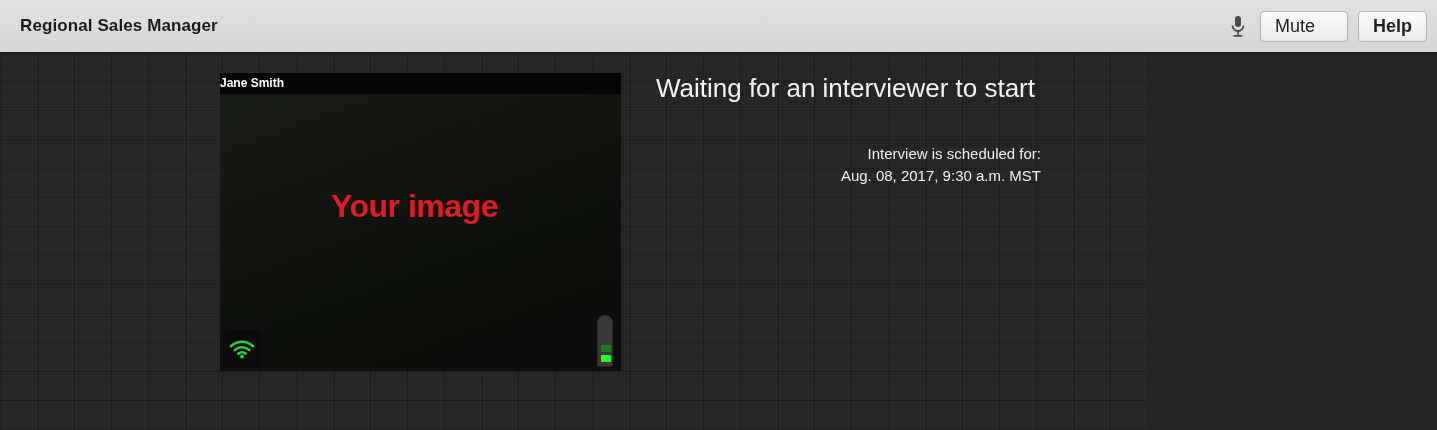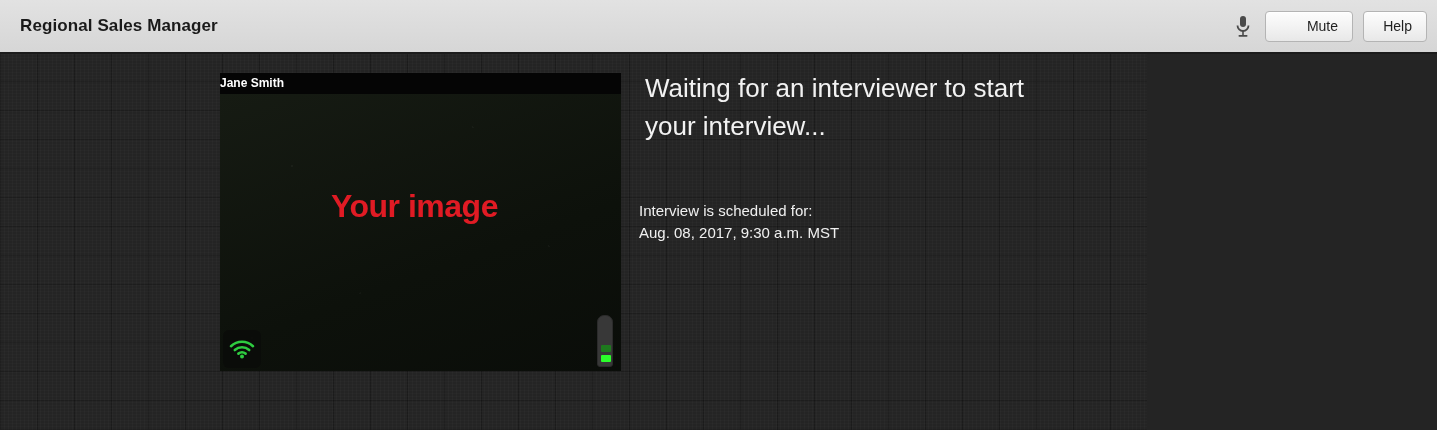--- a/index.html
+++ b/index.html
@@ -62,32 +62,32 @@
     margin-right: 2px;
   }
   .btn {
     min-width: 44px;
     height: 31px;
     padding: 0 14px;
     border: 1px solid #b4b4b4;
     border-radius: 4px;
     background: linear-gradient(to bottom, #fdfdfd 0%, #f4f4f4 45%, #e8e8e8 100%);
     color: #1f1f1f;
-    font-size: 14px;
+    font-size: 18px;
     font-family: "Liberation Sans", sans-serif;
     line-height: 29px;
-    text-align: right;
+    text-align: left;
     box-sizing: border-box;
     box-shadow: 0 1px 0 rgba(255,255,255,0.8) inset;
     cursor: pointer;
     white-space: nowrap;
   }
   .btn-mute { min-width: 88px; }
   .btn-settings { min-width: 88px; }
-  .btn-help { min-width: 64px; }
+  .btn-help { min-width: 64px; font-weight: bold; }
 
   
   .stage {
     position: absolute;
     left: 0;
     top: 54px;
     width: 1437px;
     height: 376px;
   }
 
@@ -172,32 +172,32 @@
   }
   .level-seg-1 { bottom: 4px;  background: #2bff2b; }
   .level-seg-2 { bottom: 14px; background: #1e7a1e; }
 
   
   .status-block {
     position: absolute;
     left: 639px;
     top: 15px;
     width: 402px;
-    text-align: left;
+    text-align: right;
   }
   .status-heading {
     font-size: 26px;
     color: #f2f2f2;
     line-height: 38px;
     font-weight: normal;
     margin: 0;
     padding: 0 6px;
   }
   .status-sub {
-    margin-top: 55px;
+    margin-top: 36px;
     font-size: 15px;
     color: #f0f0f0;
     line-height: 22px;
   }
 </style>
 </head>
 <body>
 
 <div class="app">
 
@@ -238,21 +238,20 @@
 
         <div class="level-meter">
           <span class="level-seg level-seg-2"></span>
           <span class="level-seg level-seg-1"></span>
         </div>
       </div>
     </div>
 
     <div class="status-block">
       <div class="status-heading">Waiting for an interviewer to start</div>
-      <div class="status-heading">your interview...</div>
 
       <div class="status-sub">
         <div>Interview is scheduled for:</div>
         <div>Aug. 08, 2017, 9:30 a.m. MST</div>
       </div>
     </div>
 
   </div>
 </div>
 

